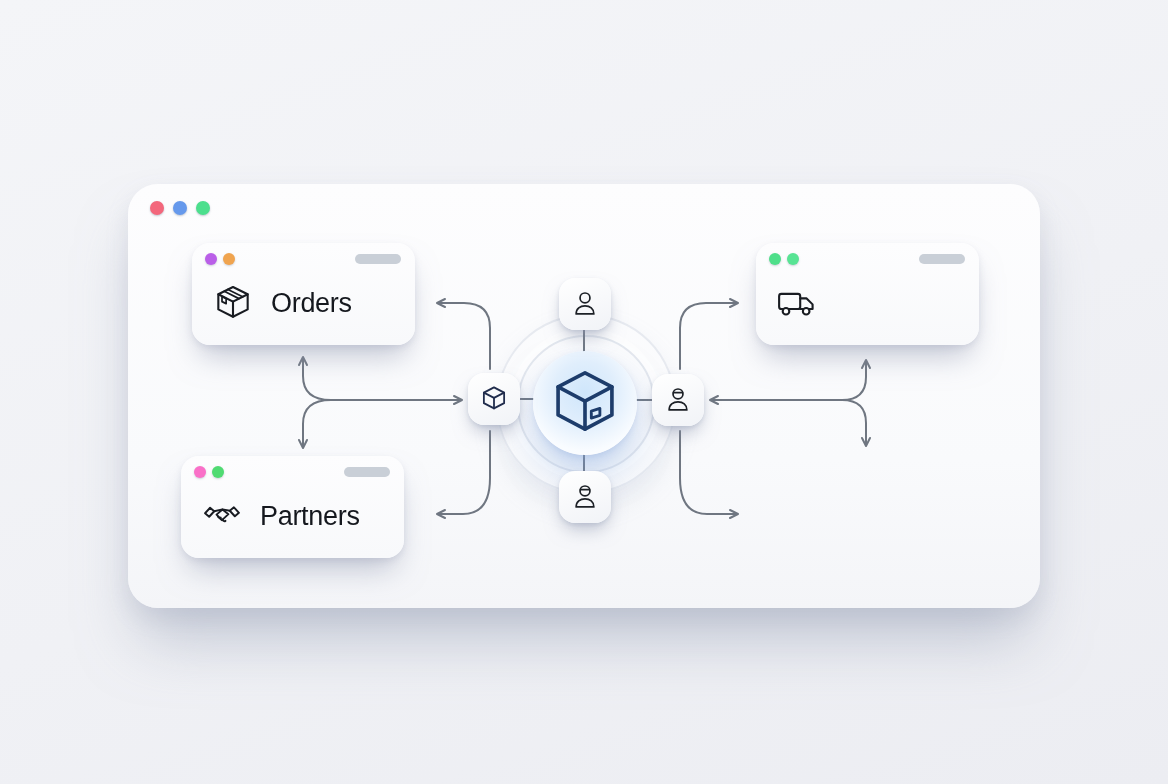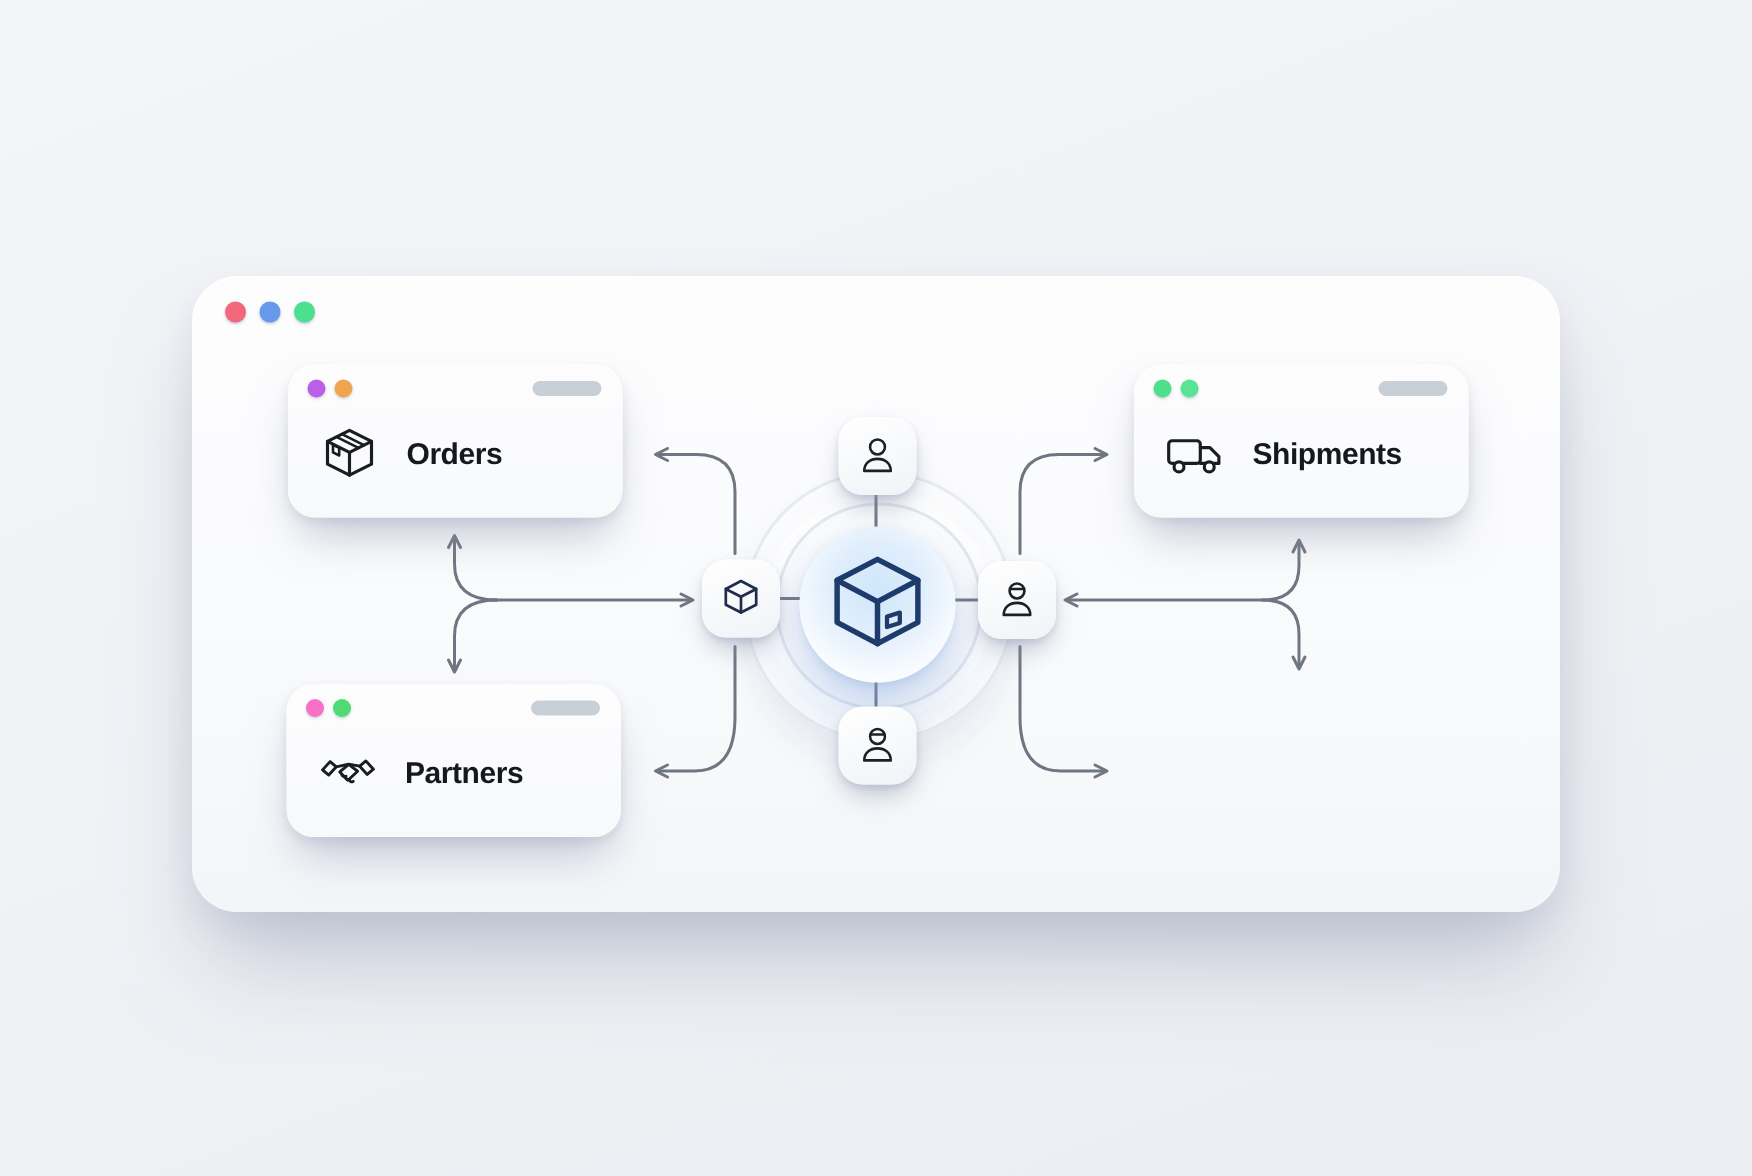--- a/index.html
+++ b/index.html
@@ -14,21 +14,21 @@
           box-shadow:0 1px 2px rgba(120,130,150,.45);z-index:6;}
   
   .card{position:absolute;width:223px;height:102px;border-radius:18px;z-index:5;
         background:linear-gradient(180deg,#fdfdfe 0%,#f8f9fb 100%);
         box-shadow:0 18px 30px -8px rgba(143,151,174,.55),0 3px 7px rgba(143,151,174,.2);}
   .card .dot{position:absolute;width:12px;height:12px;border-radius:50%;top:10px;
              box-shadow:0 1px 2px rgba(120,130,150,.35);}
   .card .dot.d1{left:13px}.card .dot.d2{left:31px}
   .pill{position:absolute;top:11px;right:14px;width:46px;height:10px;border-radius:6px;background:#c9cfd7;}
   .card-row{position:absolute;left:19px;top:38px;right:10px;display:flex;align-items:center;gap:16px;}
-  .card-label{font-size:20px;font-weight:700;color:#15181e;letter-spacing:-.3px;white-space:nowrap;}
+  .card-label{font-size:27px;font-weight:400;color:#15181e;letter-spacing:-.3px;white-space:nowrap;}
   .card-icon{width:44px;height:44px;flex:0 0 44px;}
   
   .ring{position:absolute;border-radius:50%;z-index:1;}
   .ring.outer{left:496px;top:314px;width:176px;height:176px;border:2px solid #e7eaf0;
               box-shadow:0 14px 24px rgba(160,170,195,.18);}
   .ring.mid{left:517px;top:335px;width:134px;height:134px;border:2px solid #e3e7ee;
             box-shadow:0 0 0 7px rgba(255,255,255,.55);}
   .core{position:absolute;left:533px;top:351px;width:104px;height:104px;border-radius:50%;z-index:3;
         background:radial-gradient(circle at 50% 40%,#cfe6fb 0%,#e0eefc 38%,#f9fcff 72%,#ffffff 100%);
         box-shadow:0 20px 38px -6px rgba(120,160,220,.55),0 2px 6px rgba(150,170,210,.25);
@@ -140,25 +140,24 @@
     <span class="dot d1" style="background: rgb(79, 223, 138);"></span>
     <span class="dot d2" style="background: rgb(88, 228, 148);"></span>
     <span class="pill"></span>
     <div class="card-row">
       <svg class="card-icon" viewBox="0 0 48 48" fill="none" stroke="#191c22" stroke-width="2.3" stroke-linecap="round" stroke-linejoin="round">
         <rect x="4.5" y="14" width="23" height="16.5" rx="2.5"></rect>
         <path d="M27.5 19 h7 l6.5 6.5 v5 h-13.5"></path>
         <circle cx="12" cy="33" r="3.6" fill="#ffffff"></circle>
         <circle cx="34" cy="33" r="3.6" fill="#ffffff"></circle>
       </svg>
-      <span class="card-label">Shipments</span>
     </div>
   </div>
 
-  <div class="card" style="left:191px;top:456px">
+  <div class="card" style="left:181px;top:456px">
     <span class="dot d1" style="background: rgb(250, 112, 200);"></span>
     <span class="dot d2" style="background: rgb(80, 219, 114);"></span>
     <span class="pill"></span>
     <div class="card-row">
       <svg class="card-icon" viewBox="0 0 48 48" fill="none" stroke="#191c22" stroke-width="2.1" stroke-linecap="round" stroke-linejoin="round">
         <path d="M5.5 21 l5.5 -6 4.5 3.8 -5.5 6 z"></path>
         <path d="M42.5 20.5 l-5.5 -6 -4.5 3.8 5.5 6 z"></path>
         <path d="M15.5 18.8 L24.5 16.8 L32.5 18.3"></path>
         <path d="M18 22.5 L24.5 17 L31 22 L24 28.5 Z"></path>
         <path d="M19.5 24.5 q1.4 2.3 3.1 1.1"></path>

